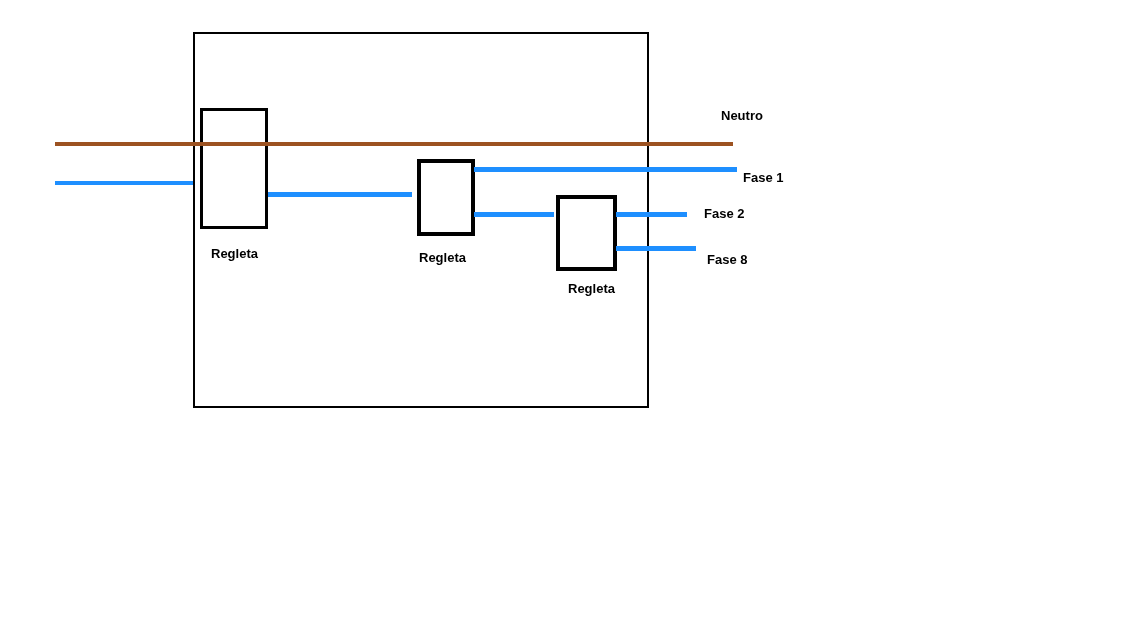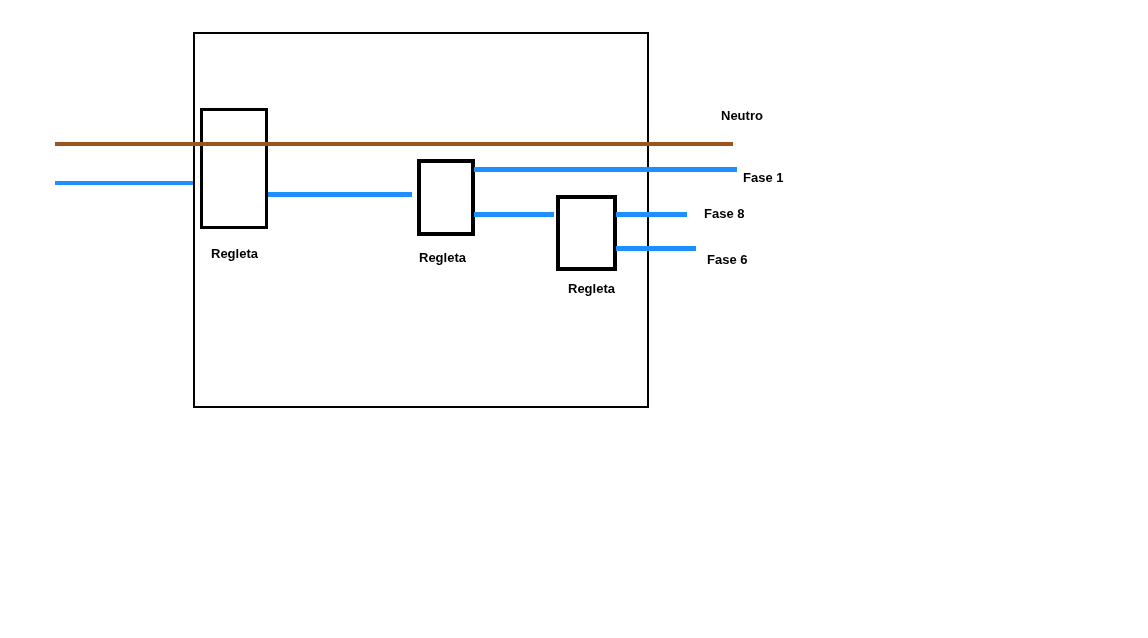--- a/index.html
+++ b/index.html
@@ -95,20 +95,20 @@
   <div class="wire neutral wire-neutral"></div>
   <div class="wire phase wire-phase-in"></div>
   <div class="wire phase wire-r1-r2"></div>
   <div class="wire phase wire-fase1"></div>
   <div class="wire phase wire-r2-r3"></div>
   <div class="wire phase wire-fase2"></div>
   <div class="wire phase wire-fase3"></div>
 
   <div class="label label-neutro">Neutro</div>
   <div class="label label-fase1">Fase 1</div>
-  <div class="label label-fase2">Fase 8</div>
-  <div class="label label-fase3">Fase 6</div>
+  <div class="label label-fase2">Fase 2</div>
+  <div class="label label-fase3">Fase 8</div>
 
   <div class="label label-regleta1">Regleta</div>
   <div class="label label-regleta2">Regleta</div>
   <div class="label label-regleta3">Regleta</div>
 
 </div>
 
 </body></html>

